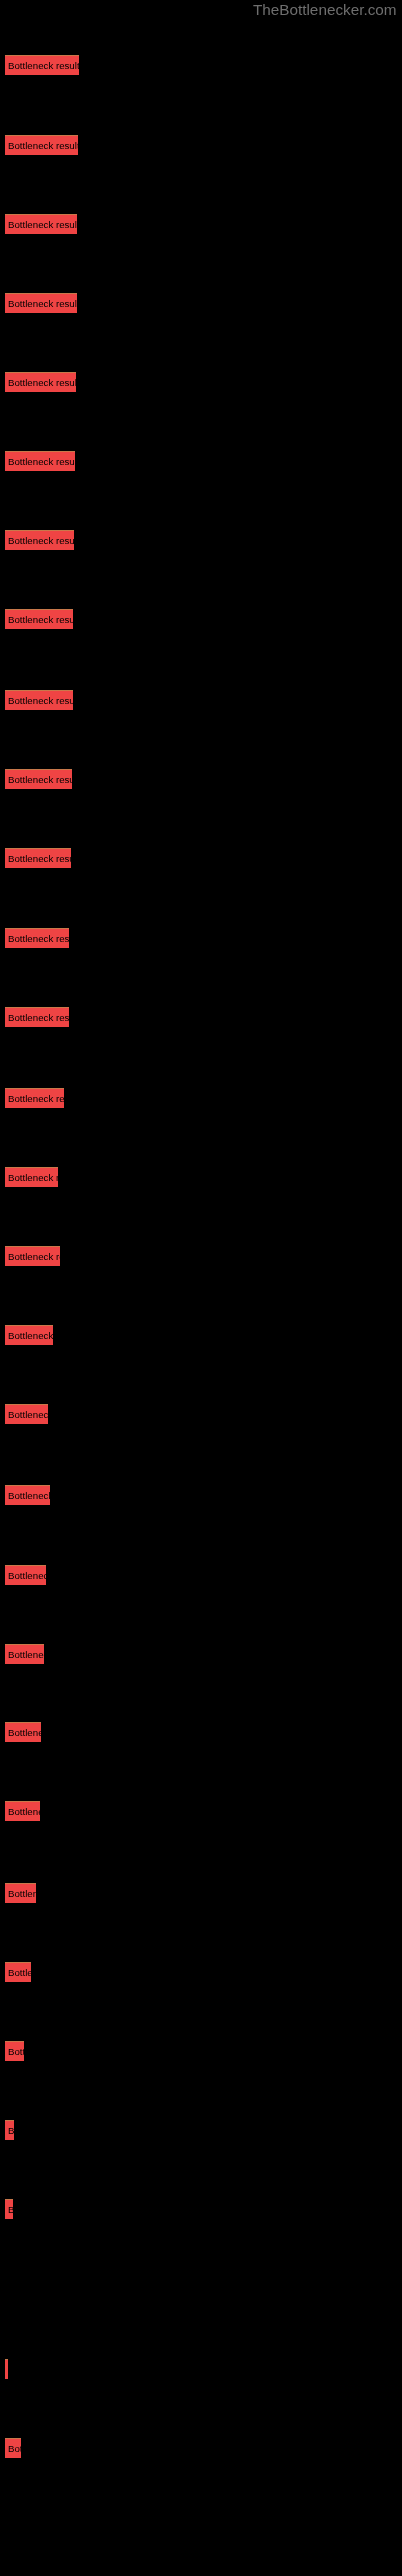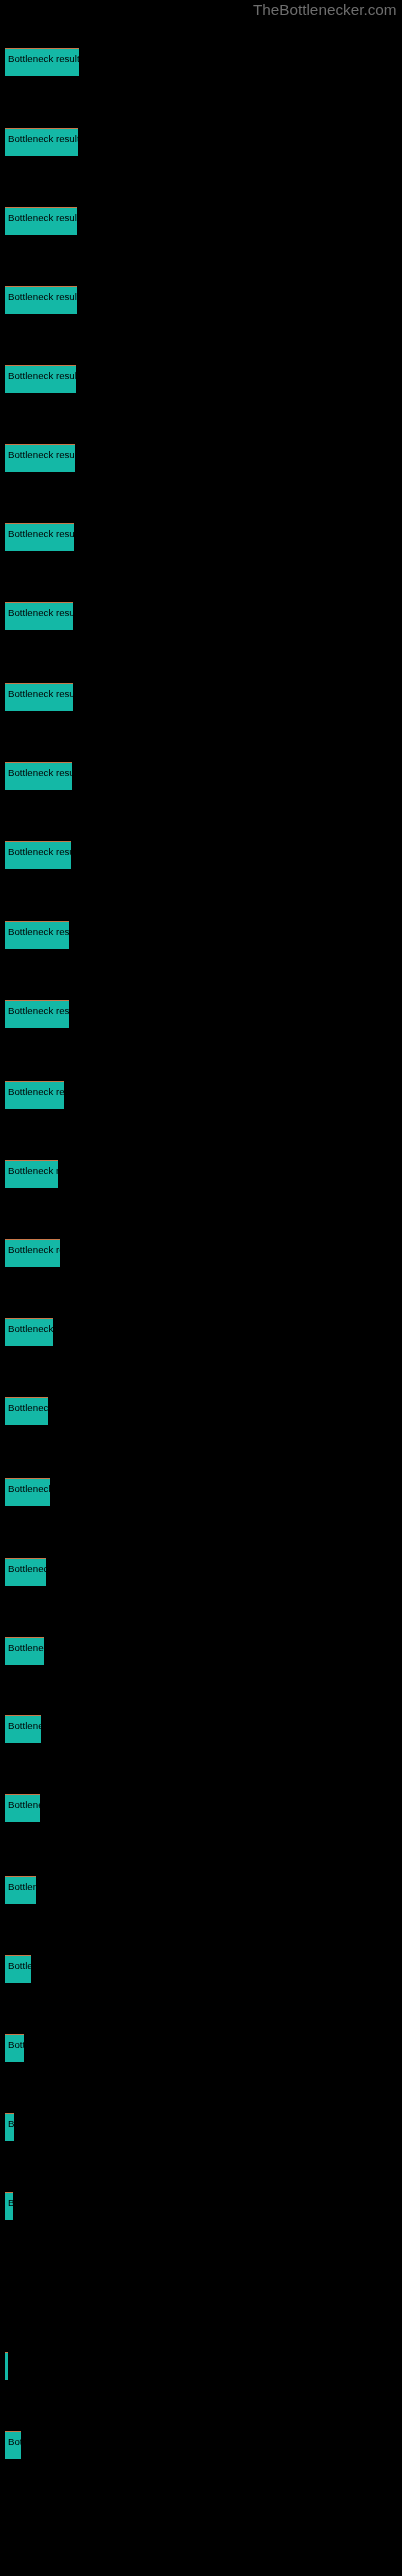--- a/index.html
+++ b/index.html
@@ -36,23 +36,23 @@
     height: 2576px;
   }
   .bar-row {
     position: absolute;
     left: 0;
     width: 403px;
   }
   .bar {
     position: absolute;
     left: 4.8px;
-    top: 0;
-    height: 28px;
-    background: #14b8a6;
+    top: 7px;
+    height: 20px;
+    background: #ef4444;
     border-top: 1.6px solid #C8784A;
     box-sizing: border-box;
     overflow: hidden;
     white-space: nowrap;
   }
   .bar-label {
     position: absolute;
     left: 3.2px;
     top: 3.2px;
     font-family: "Liberation Sans", sans-serif;

